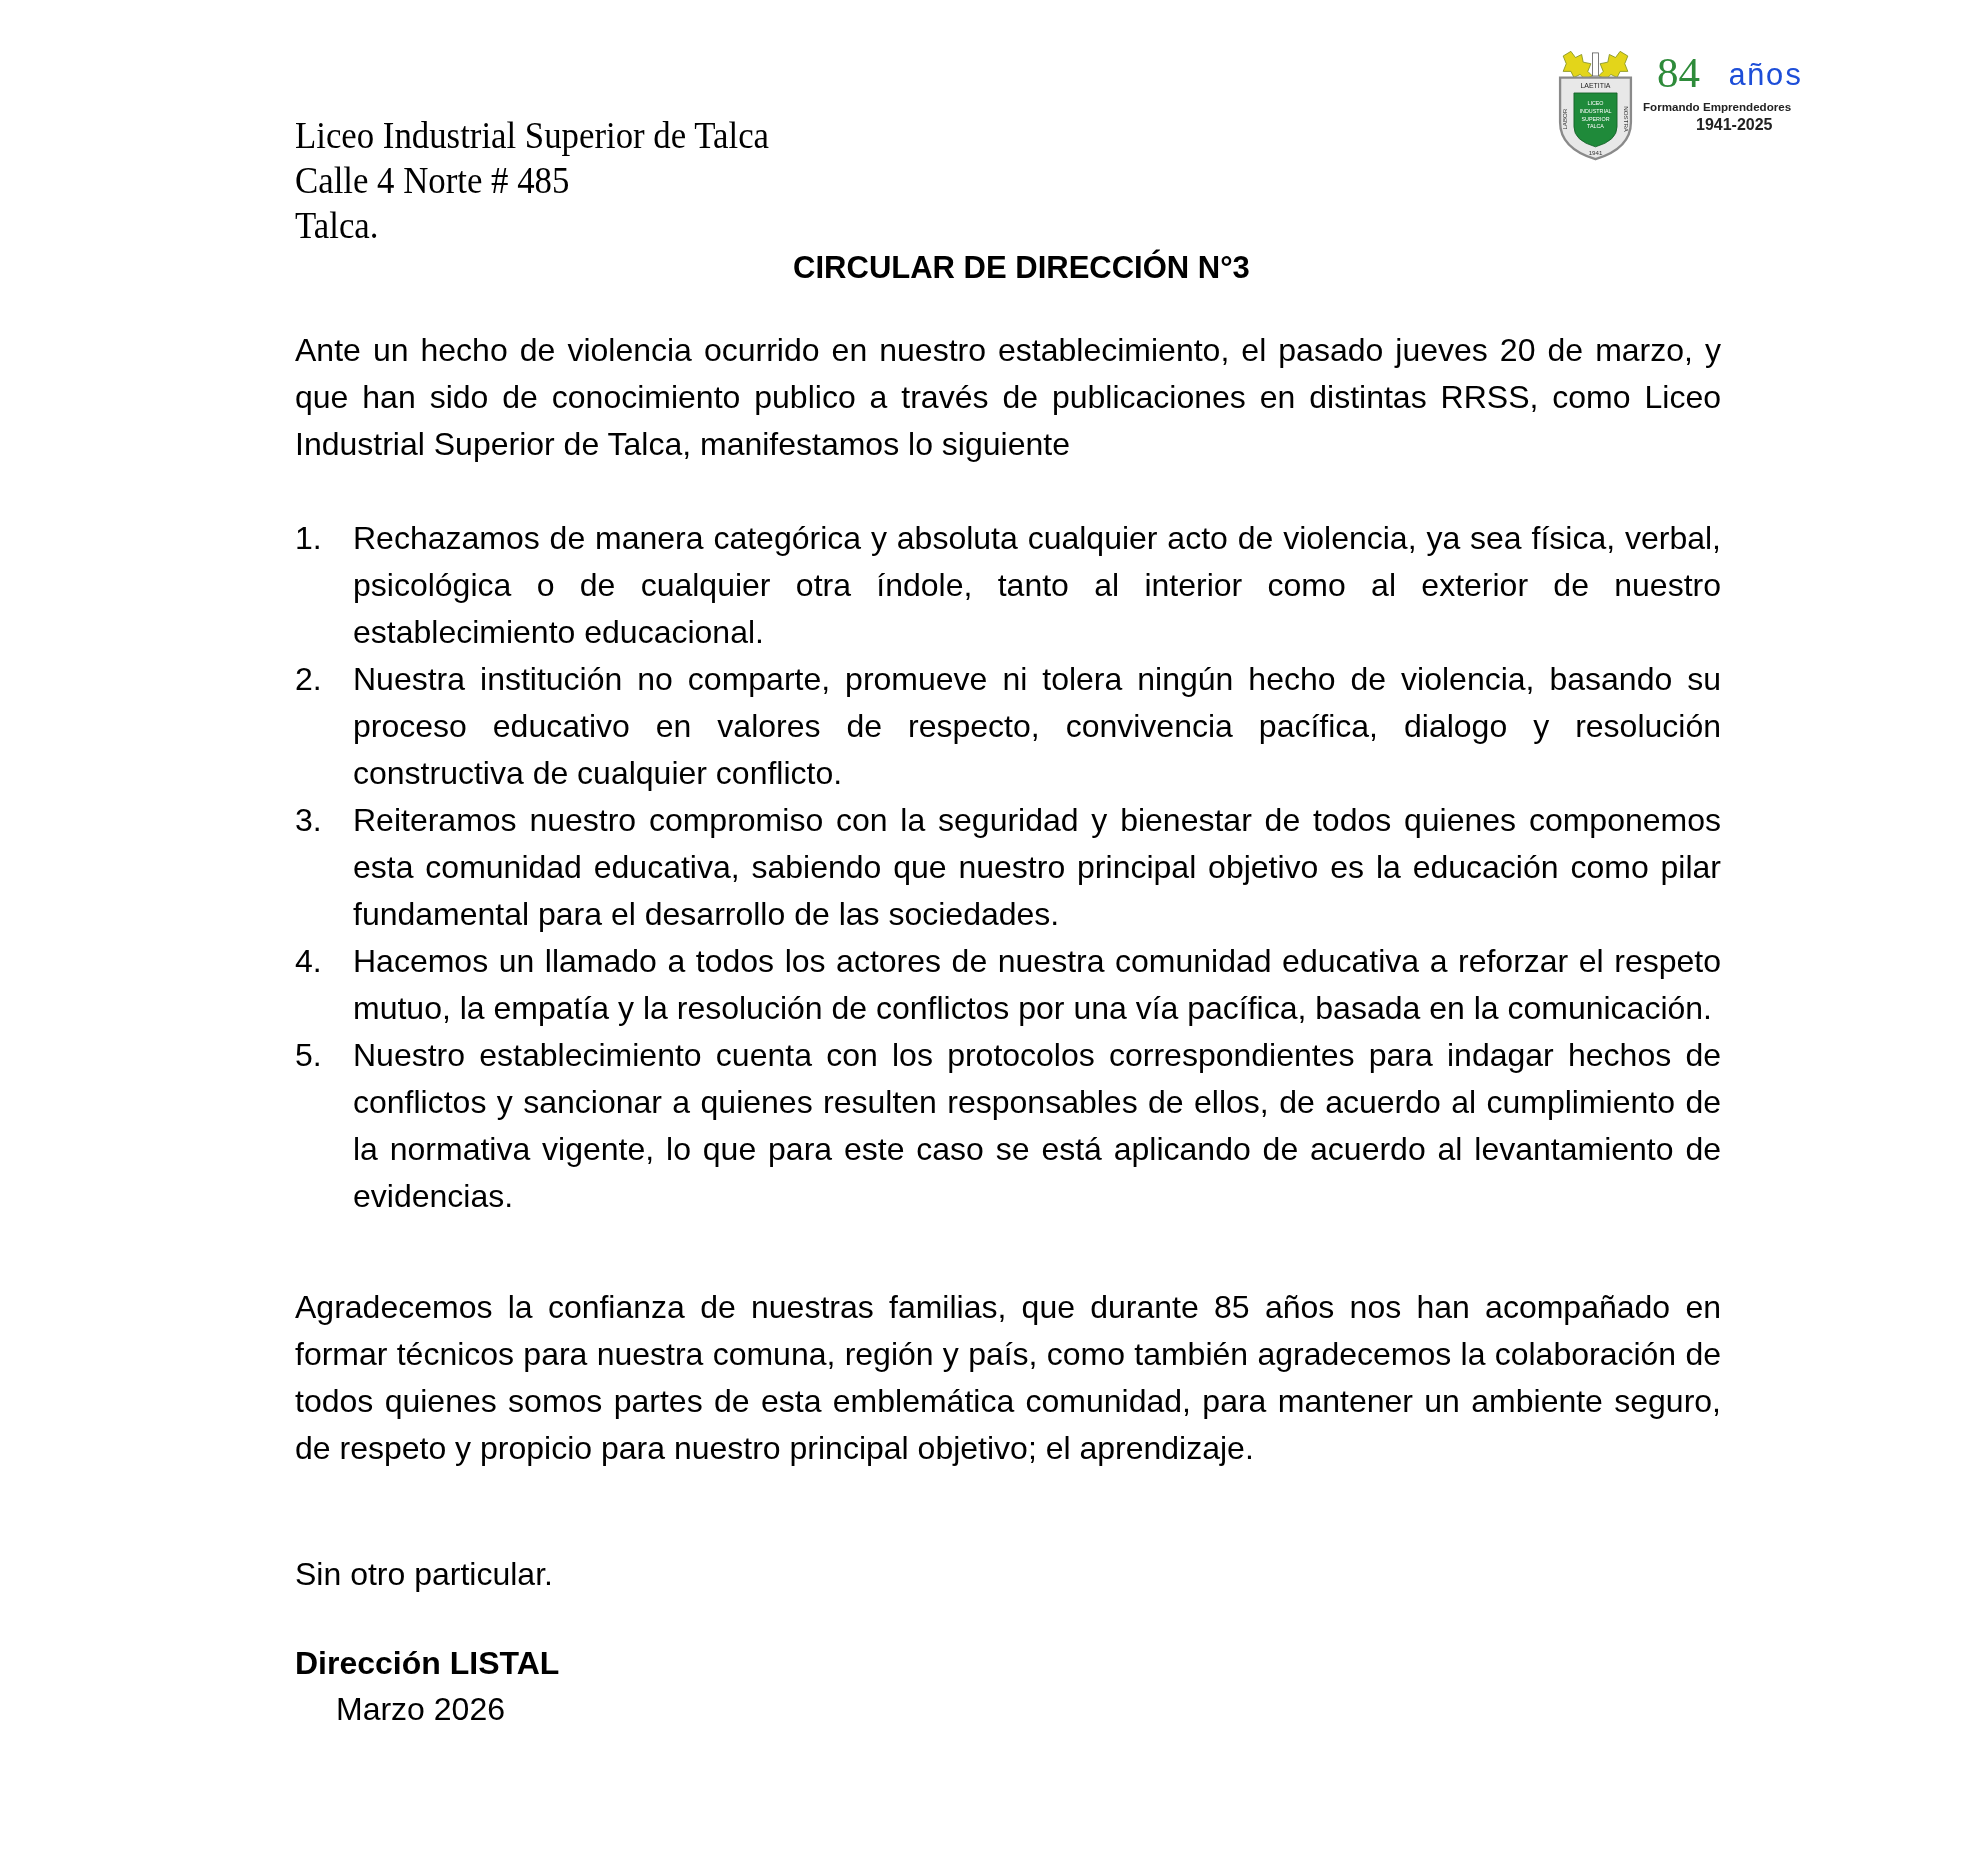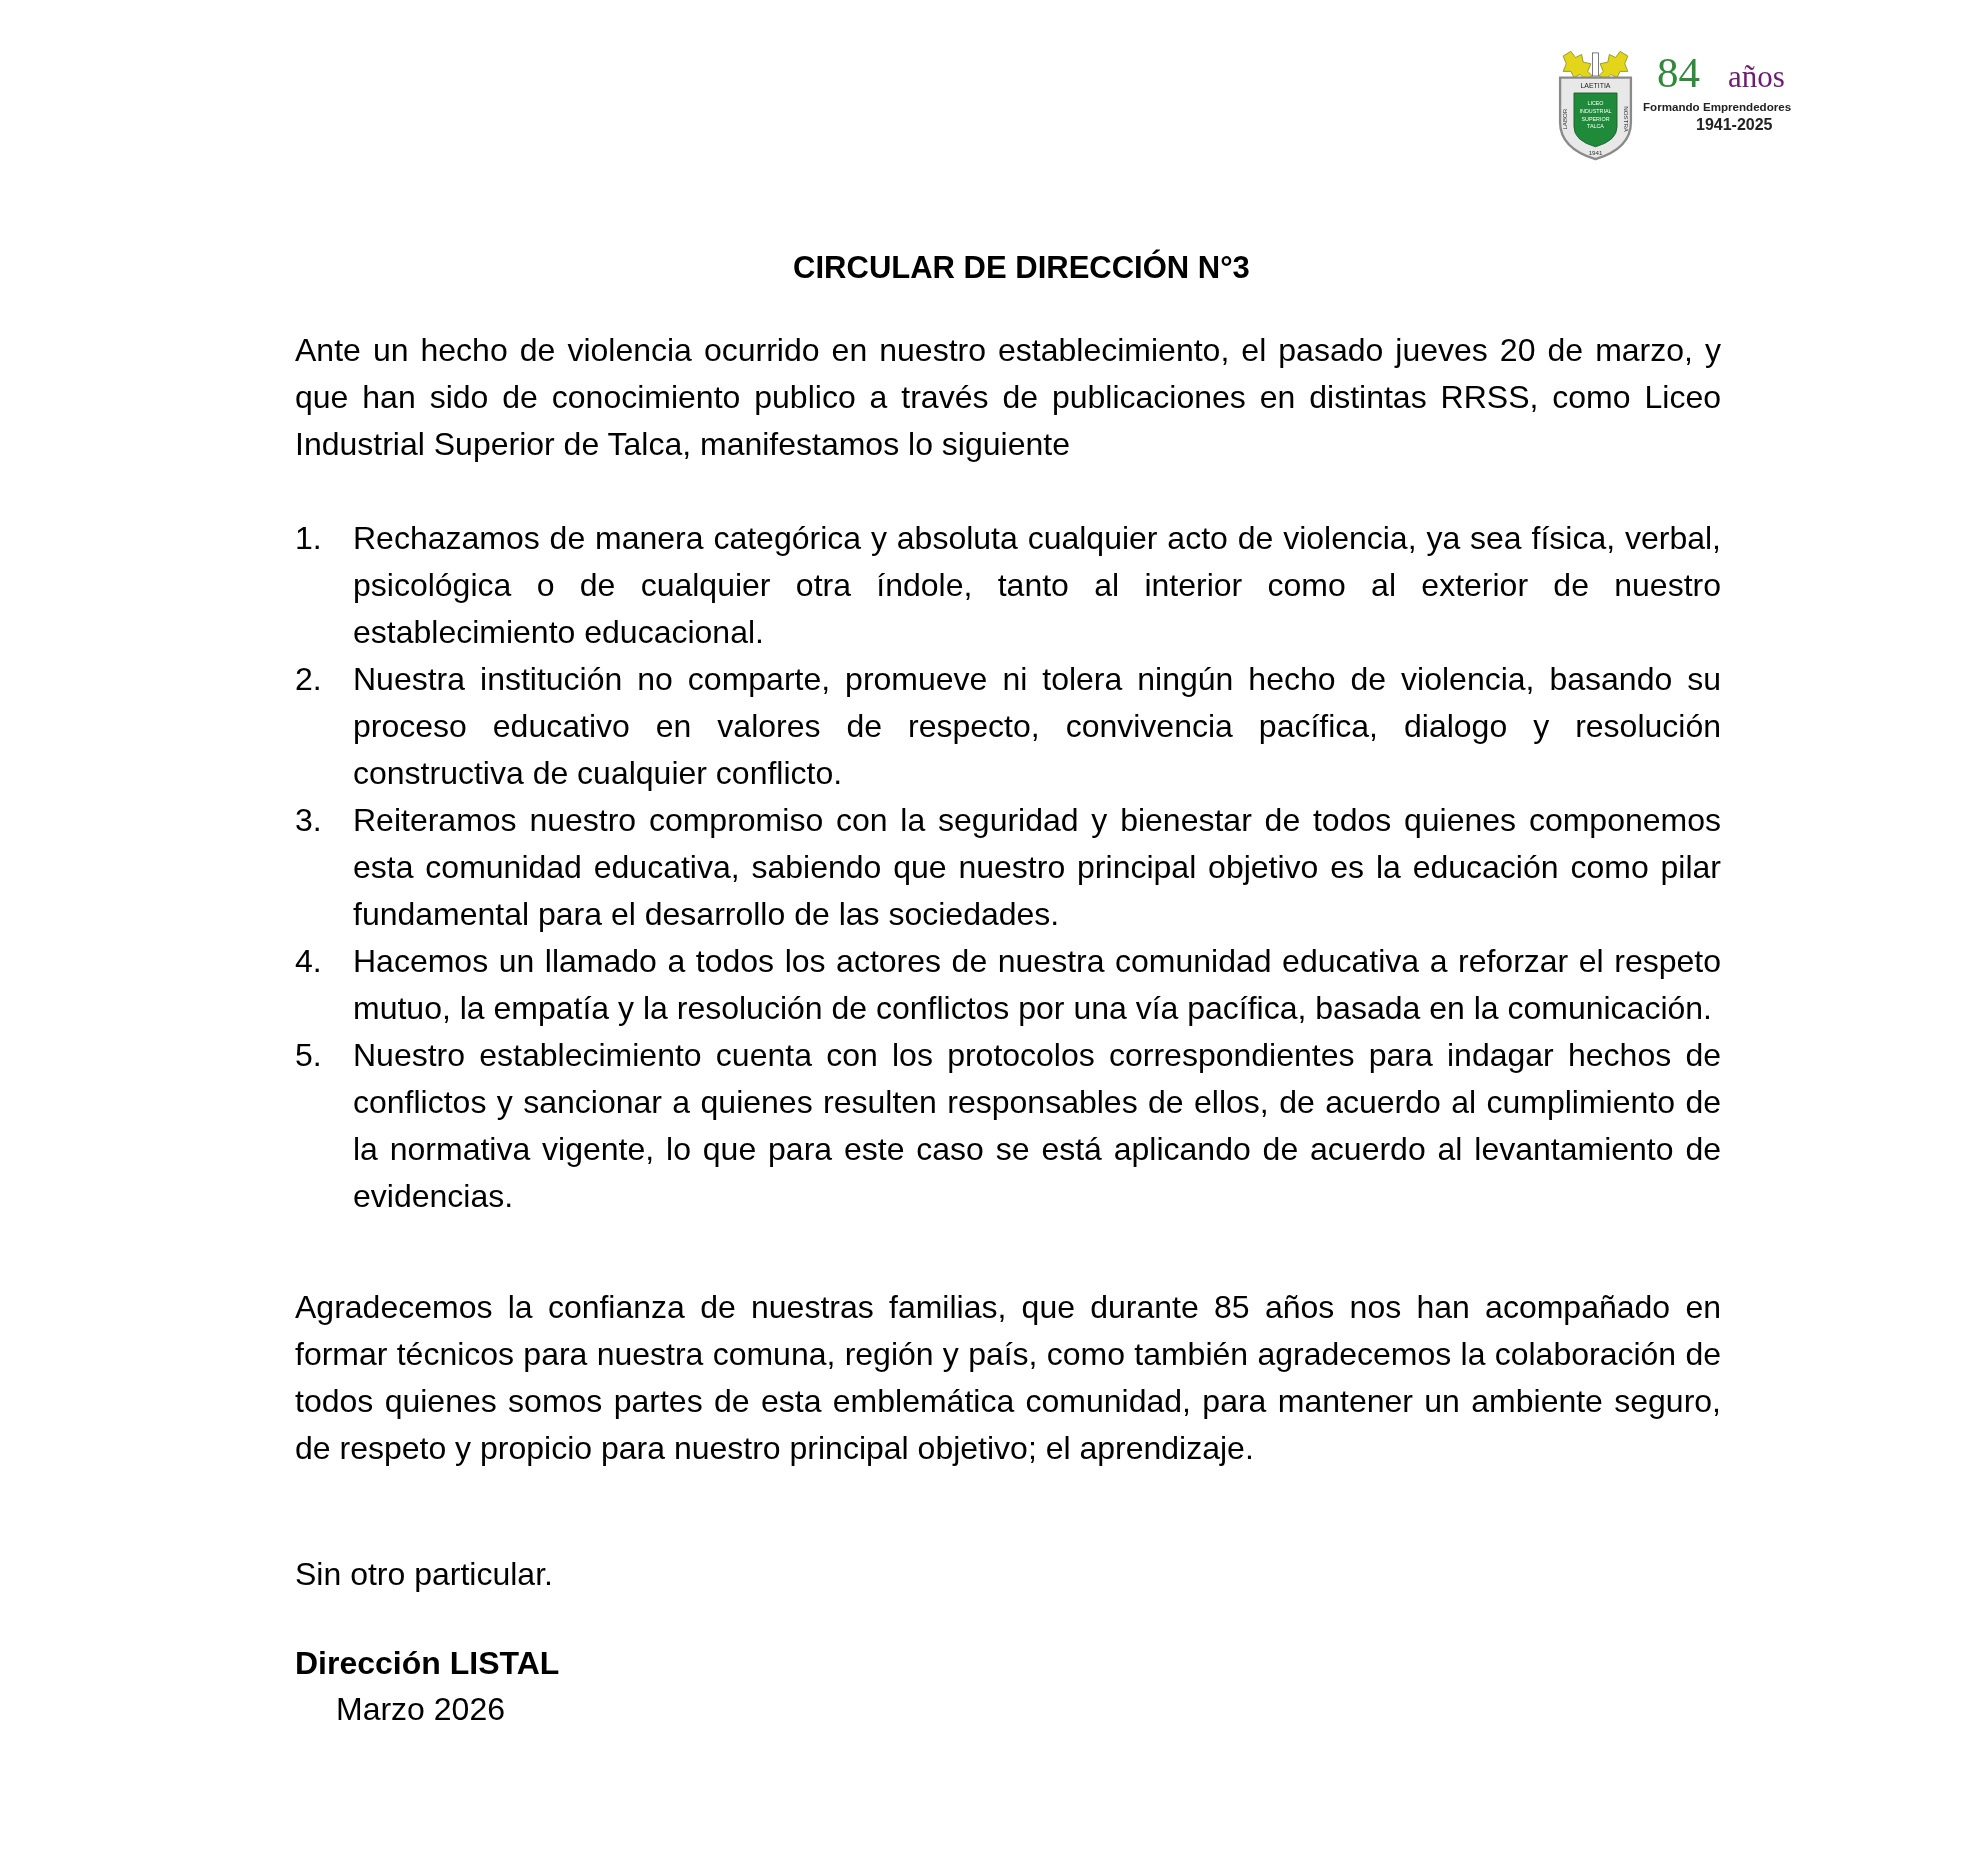--- a/index.html
+++ b/index.html
@@ -2,21 +2,21 @@
 <html style="font-size:12.3px"><head>
 <meta charset="utf-8">
 <style>
   html, body { margin: 0; padding: 0; background: #ffffff; }
   body { width: 1965px; height: 1876px; position: relative; overflow: hidden; color: #000; }
   .page { position: absolute; left: 0; top: 0; width: 1965px; height: 1809px; margin-left: 20px; }
 
   .logo { position: absolute; left: 1537px; top: 48px; width: 293px; height: 116px; }
   .shield { position: absolute; left: 0; top: 0; width: 77px; height: 113px; }
   .anniv-num { position: absolute; left: 100px; top: 1.5px; font-family: "Liberation Serif", serif; font-size: 43px; line-height: 46px; color: #2e8b3a; }
-  .anniv-word { position: absolute; left: 171px; top: 10.8px; font-family: Liberation Serif, serif; font-size: 31px; line-height: 35px; color: #701a75; }
+  .anniv-word { position: absolute; left: 171px; top: 10.8px; font-family: Liberation Mono, monospace; font-size: 31px; line-height: 35px; color: #1d4ed8; }
   .anniv-slogan { position: absolute; left: 86px; top: 51px; font-family: "Liberation Sans", sans-serif; font-weight: bold; font-size: 11.6px; line-height: 15.4px; color: #222; white-space: nowrap; }
   .anniv-years { position: absolute; left: 139px; top: 69px; font-family: "Liberation Sans", sans-serif; font-weight: bold; font-size: 16px; line-height: 15.4px; color: #222; }
 
   .header { position: absolute; left: 275px; top: 113px; font-family: "Liberation Serif", serif; font-size: 37px; line-height: 45px; }
   .header div { white-space: nowrap; transform: scaleX(0.94); transform-origin: left; }
 
   .title { position: absolute; left: 0; width: 2003px; top: 248px; text-align: center; font-family: "Liberation Sans", sans-serif; font-weight: bold; font-size: 31px; line-height: 39px; }
 
   .body { position: absolute; left: 275px; width: 1426px; font-family: "Liberation Sans", sans-serif; font-size: 32px; line-height: 47px; }
   .justify { text-align: justify; text-align-last: left; }
@@ -53,20 +53,25 @@
       <text x="13" y="92" font-family="Liberation Sans, sans-serif" font-size="8" text-anchor="middle" fill="#333" transform="rotate(-90 13 92)">LABOR</text>
       <text x="87" y="92" font-family="Liberation Sans, sans-serif" font-size="8" text-anchor="middle" fill="#333" transform="rotate(90 87 92)">NOSTRA</text>
       <text x="50" y="138" font-family="Liberation Sans, sans-serif" font-size="8" text-anchor="middle" fill="#333">1941</text>
     </svg>
     <span class="anniv-num">84</span>
     <span class="anniv-word">años</span>
     <span class="anniv-slogan">Formando Emprendedores</span>
     <span class="anniv-years">1941-2025</span>
   </div>
 
+  <div class="header">
+    <div>Liceo Industrial Superior de Talca</div>
+    <div>Calle 4 Norte # 485</div>
+    <div>Talca.</div>
+  </div>
 
   <div class="title">CIRCULAR DE DIRECCIÓN N°3</div>
 
   <p class="body justify intro" style="margin:0;">Ante un hecho de violencia ocurrido en nuestro establecimiento, el pasado jueves 20 de marzo, y que han sido de conocimiento publico a través de publicaciones en distintas RRSS, como Liceo Industrial Superior de Talca, manifestamos lo siguiente</p>
 
   <ol class="list">
     <li><span class="num">1.</span><span>Rechazamos de manera categórica y absoluta cualquier acto de violencia, ya sea física, verbal, psicológica o de cualquier otra índole, tanto al interior como al exterior de nuestro establecimiento educacional.</span></li>
     <li><span class="num">2.</span><span>Nuestra institución no comparte, promueve ni tolera ningún hecho de violencia, basando su proceso educativo en valores de respecto, convivencia pacífica, dialogo y resolución constructiva de cualquier conflicto.</span></li>
     <li><span class="num">3.</span><span>Reiteramos nuestro compromiso con la seguridad y bienestar de todos quienes componemos esta comunidad educativa, sabiendo que nuestro principal objetivo es la educación como pilar fundamental para el desarrollo de las sociedades.</span></li>
     <li><span class="num">4.</span><span>Hacemos un llamado a todos los actores de nuestra comunidad educativa a reforzar el respeto mutuo, la empatía y la resolución de conflictos por una vía pacífica, basada en la comunicación.</span></li>

